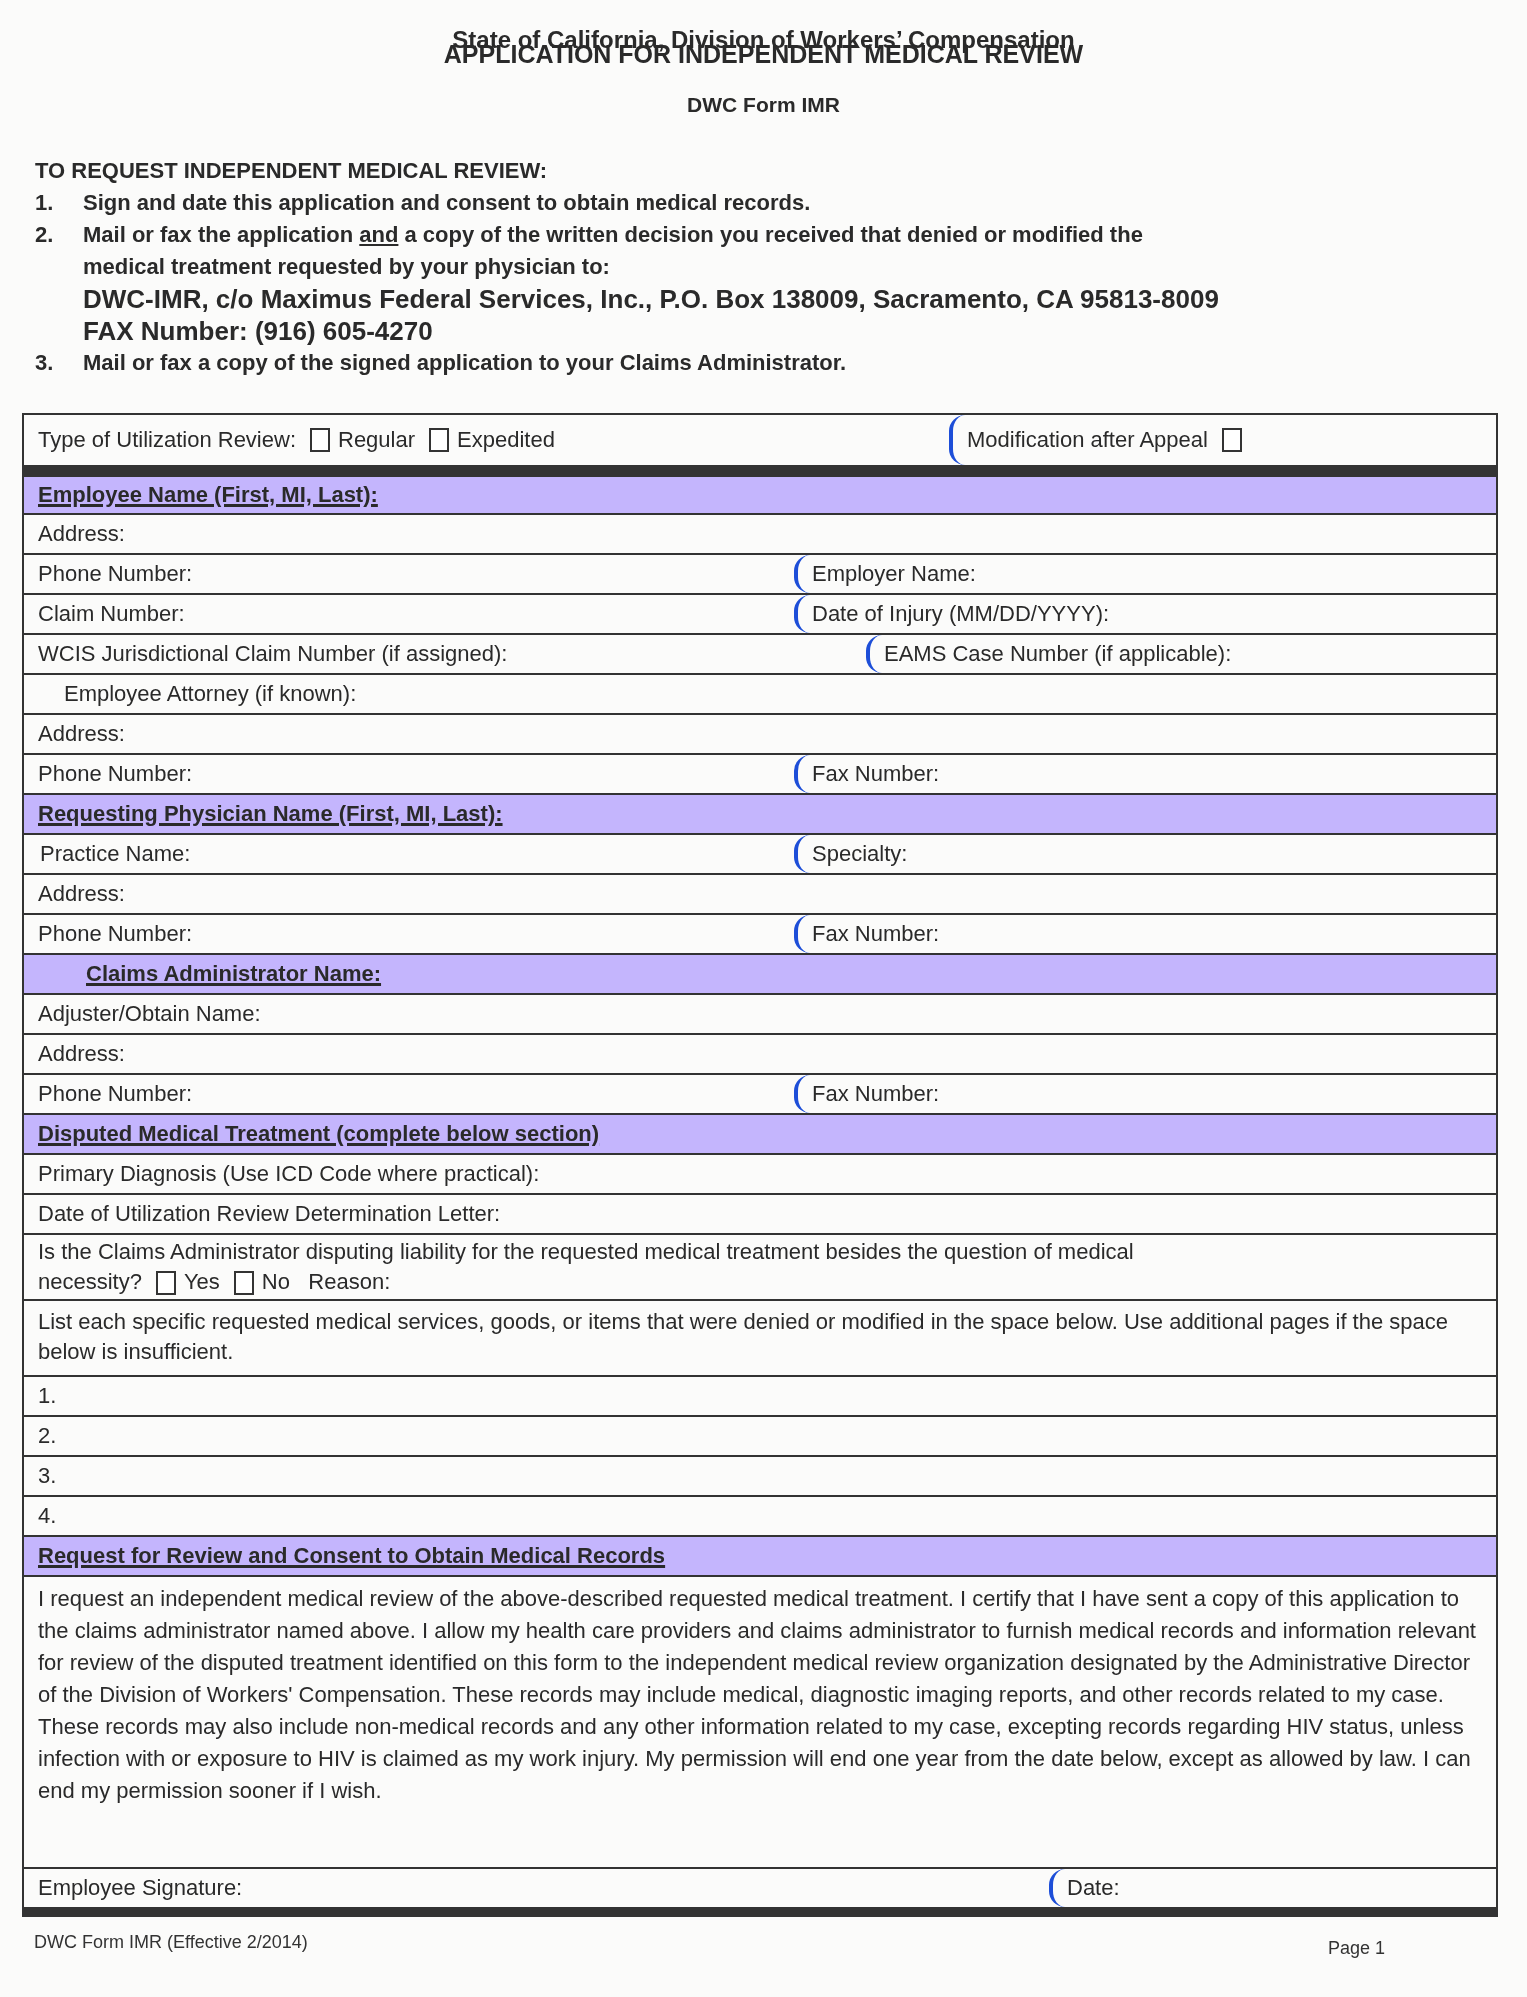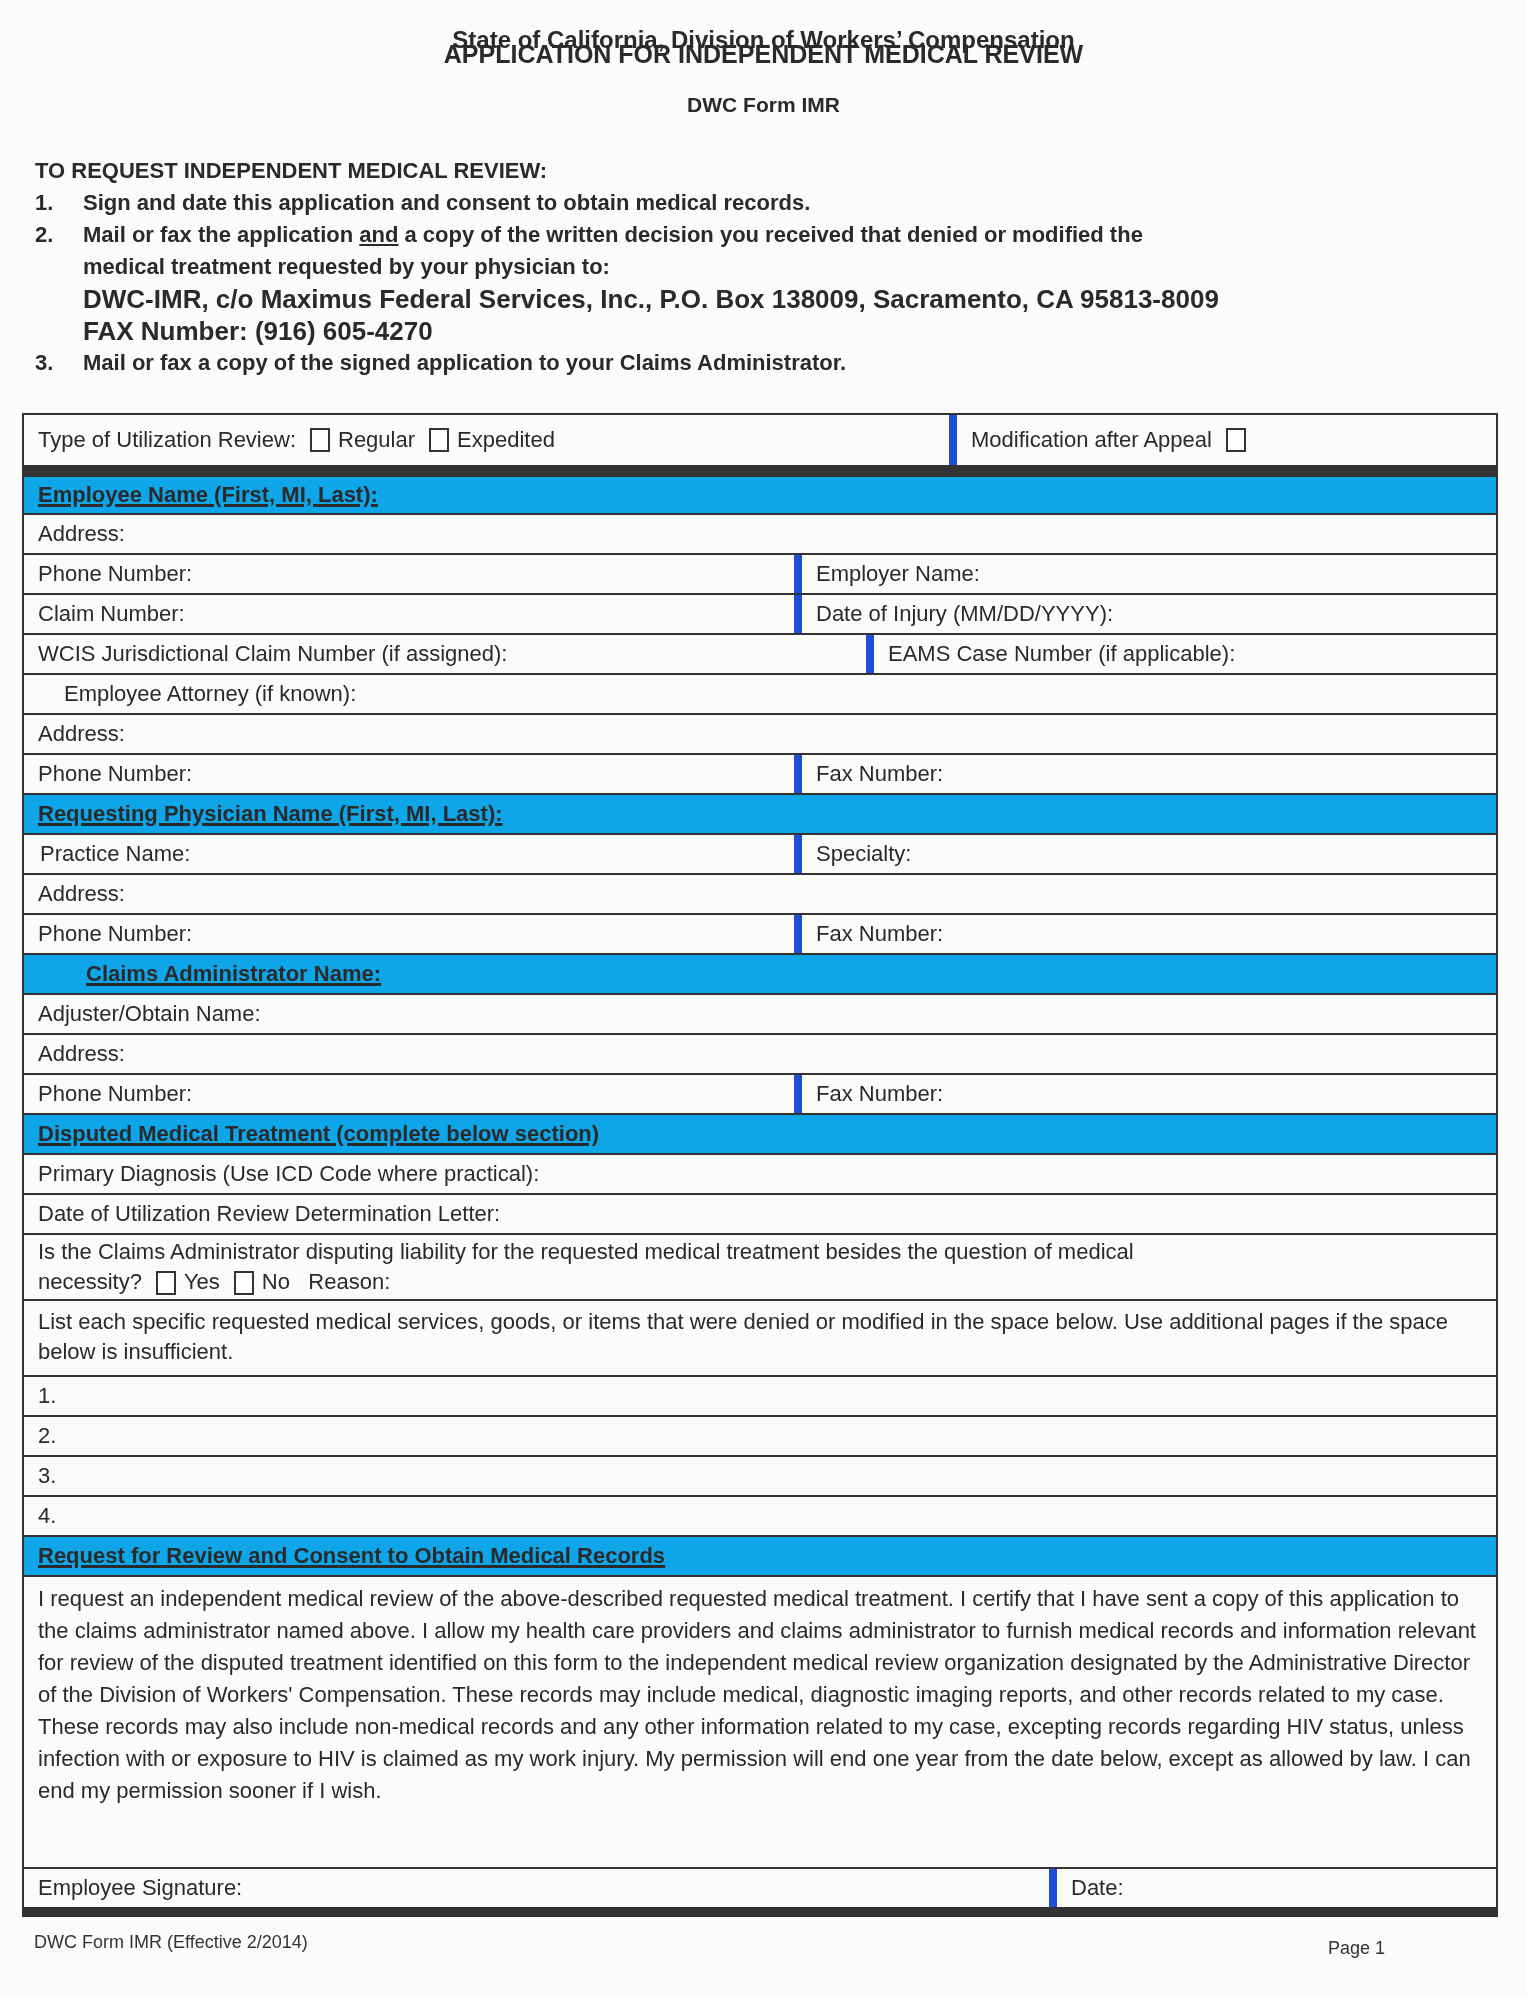--- a/index.html
+++ b/index.html
@@ -9,22 +9,22 @@
   .h2 { top:40px; font-size:25px; font-weight:bold; }
   .h3 { top:93px; font-size:21px; font-weight:bold; }
   .instr { position:absolute; left:35px; top:155px; font-size:22px; font-weight:bold; line-height:32px; }
   .instr .row { display:flex; }
   .instr .num { width:48px; }
   .instr .addr { font-size:26px; }
   .u { text-decoration:underline; }
   .form { position:absolute; left:22px; top:413px; width:1472px; border-left:2px solid #333; border-right:2px solid #333; }
   .r { display:flex; border-bottom:2px solid #333; font-size:22px; align-items:center; }
   .r .c { padding-left:14px; box-sizing:border-box; height:100%; display:flex; align-items:center; }
-  .r .c + .c { border-left:8px solid #1d4ed8; }
-  .sec { background:#0ea5e9; font-weight:bold; }
+  .r .c + .c { border-left:4px solid #1d4ed8;border-radius:16px; }
+  .sec { background:#c4b5fd; font-weight:bold; }
   .sec span { text-decoration:underline; text-decoration-thickness:3px; }
   .cb { display:inline-block; width:20px; height:24px; border:2px solid #333; margin:0 8px 0 14px; vertical-align:middle; box-sizing:border-box; background:#fff; }
   .thick { height:10px; background:#333; border-bottom:none; }
   .multi { display:block; padding:6px 14px; line-height:30px; font-size:22px; }
   .foot { position:absolute; font-size:18px; color:#333; }
 </style>
 </head>
 <body>
 
 <div class="hdr h1">State of California, Division of Workers’ Compensation</div>

